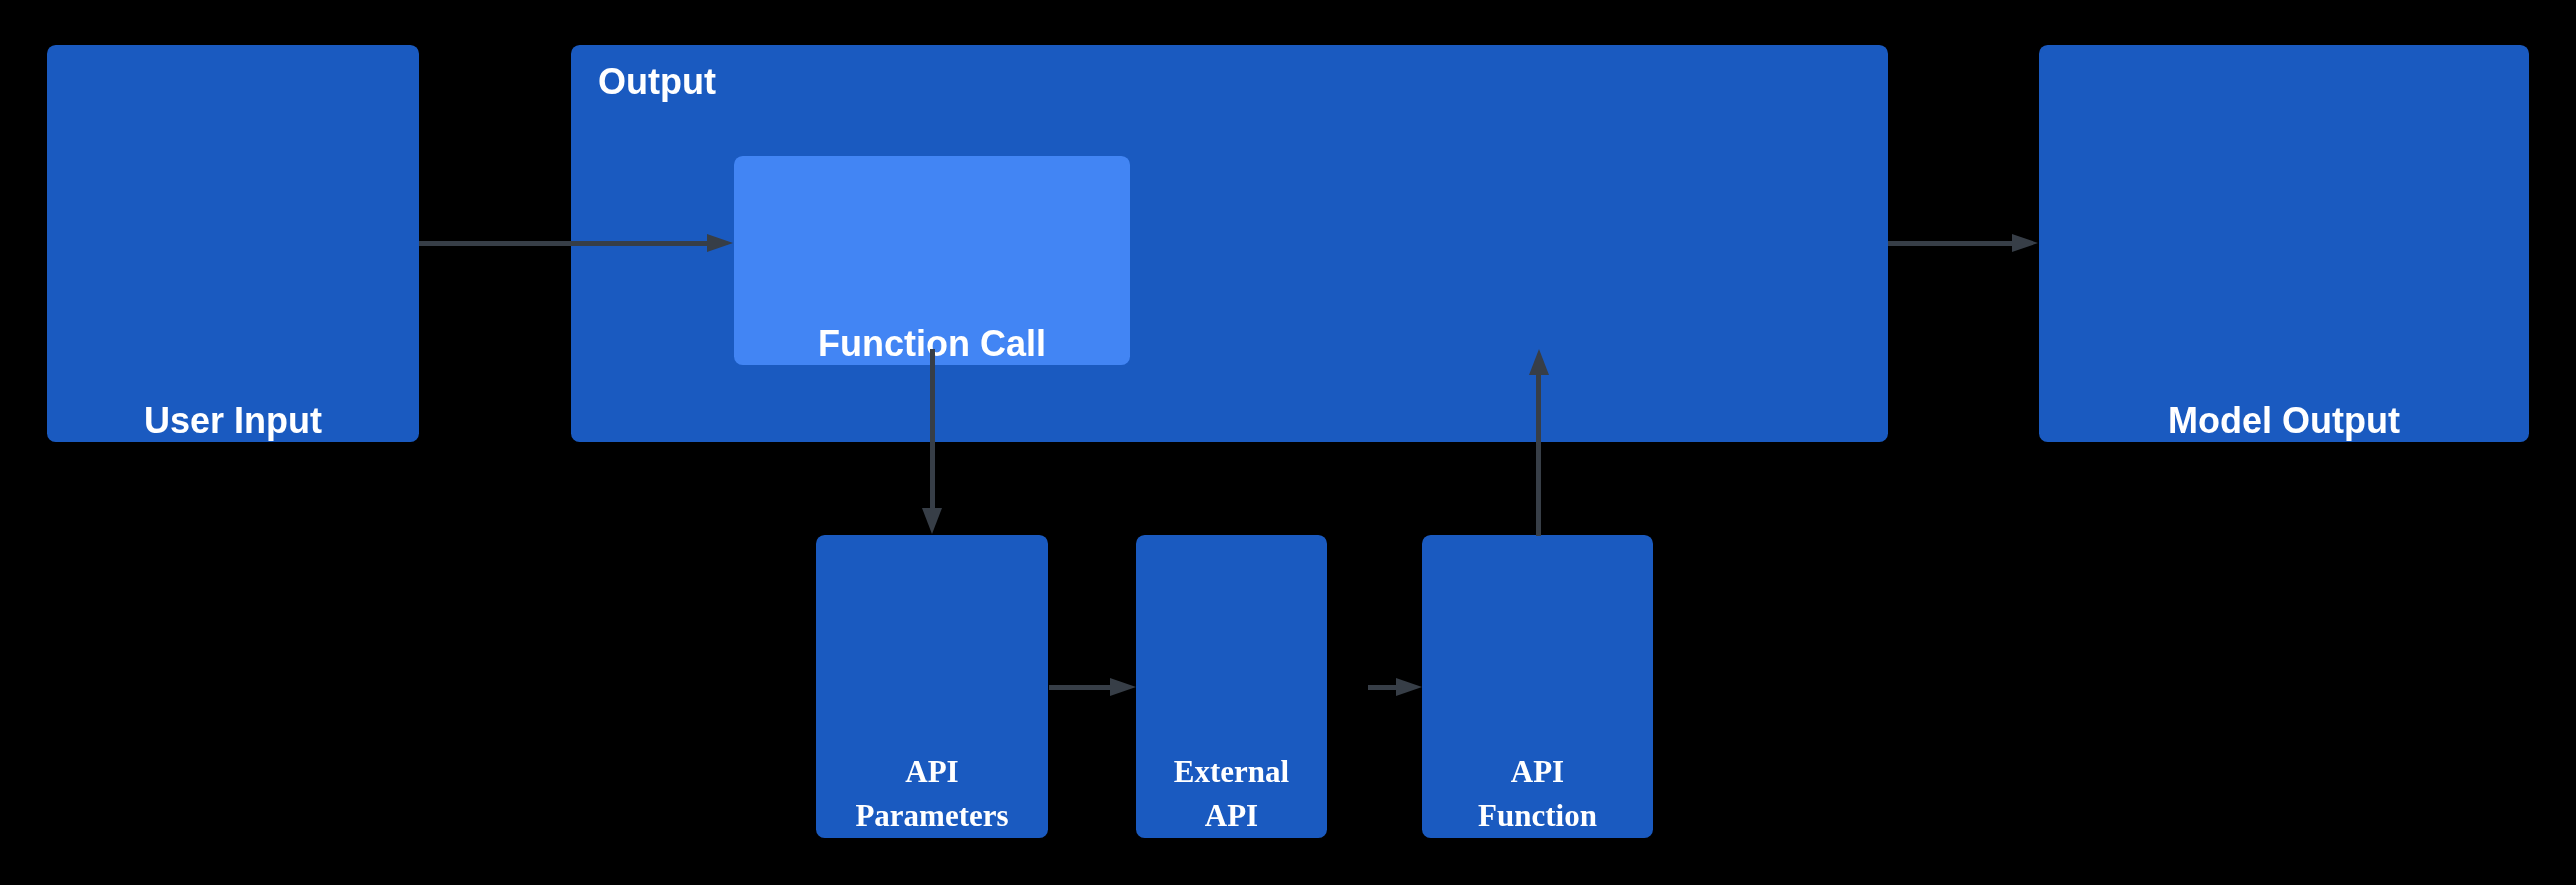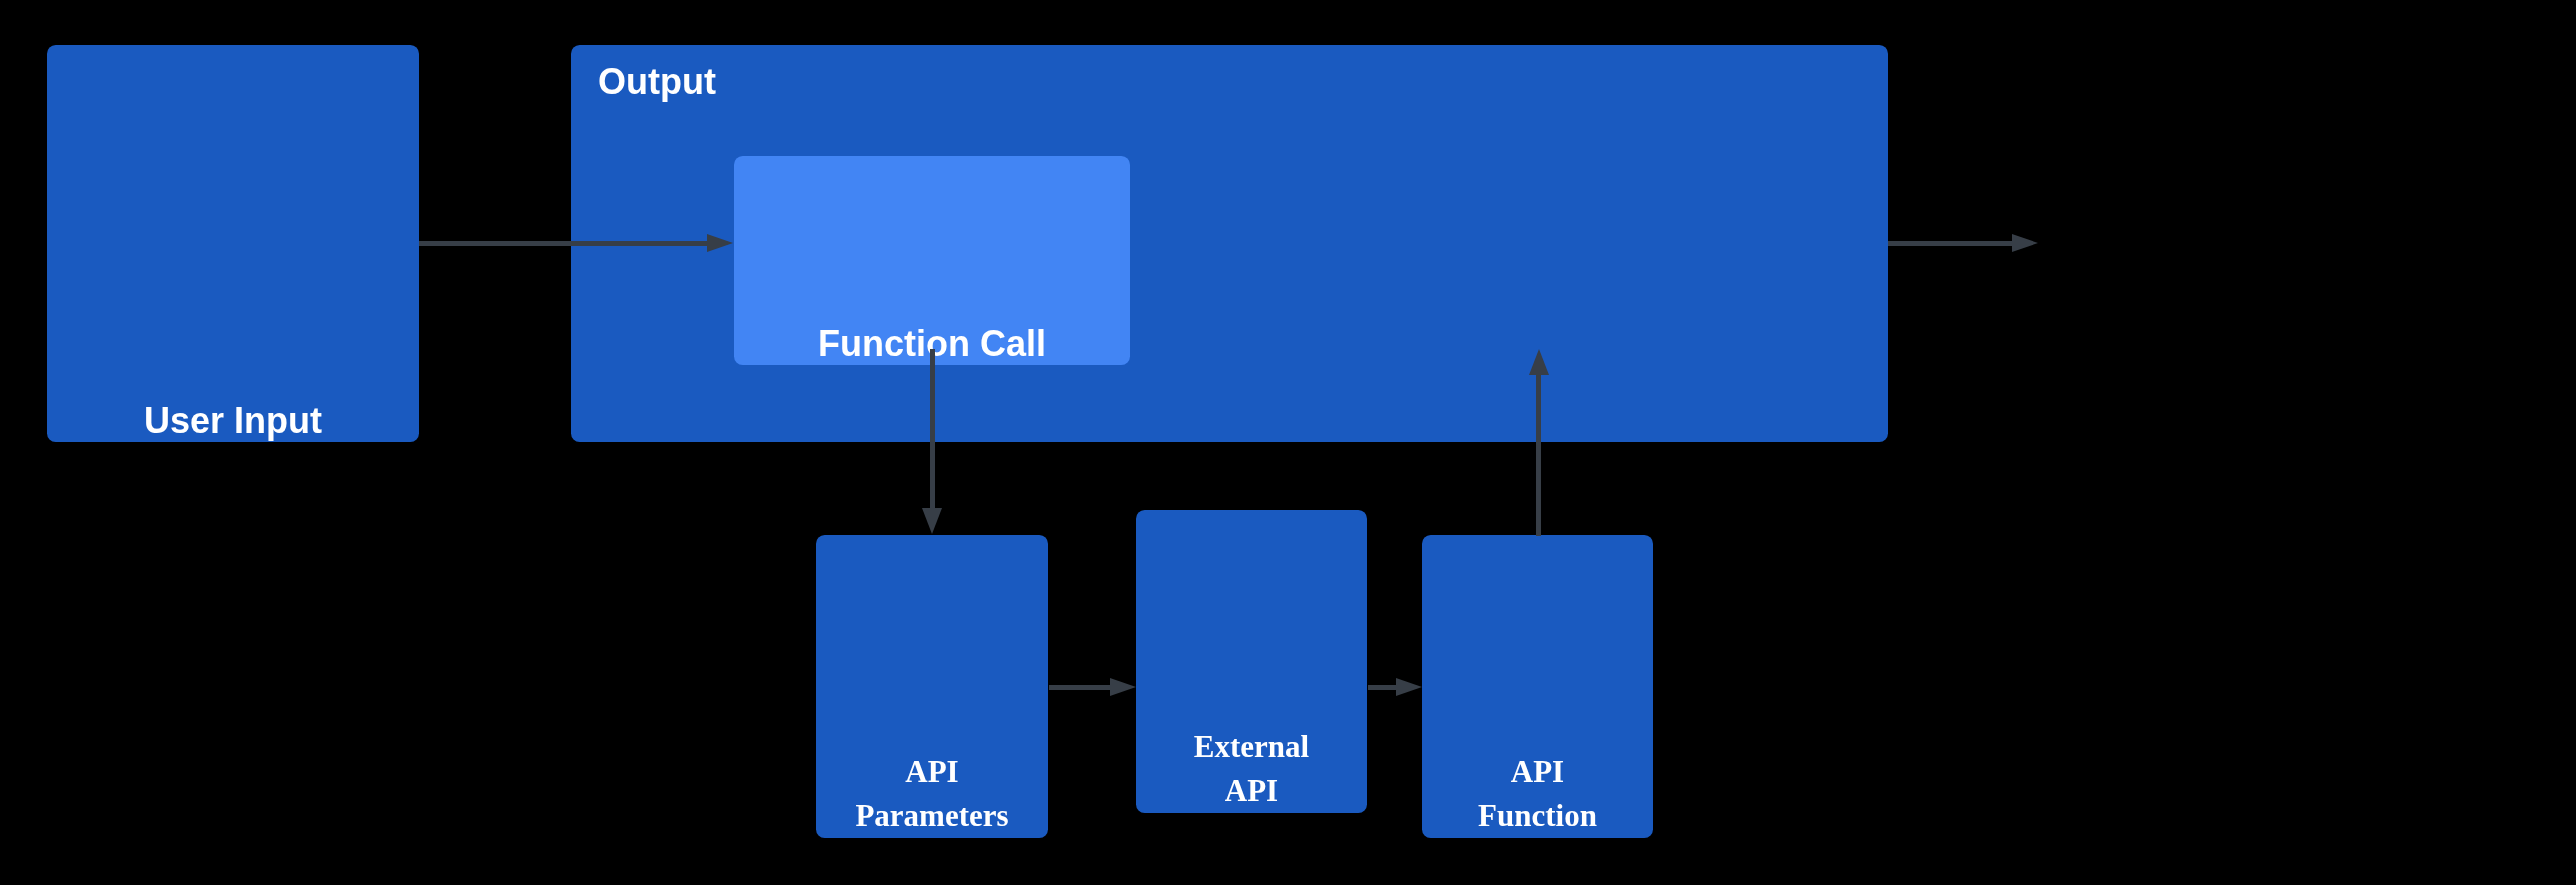--- a/index.html
+++ b/index.html
@@ -30,21 +30,21 @@
   }
   #gemini-label{
     position:absolute;left:27px;top:18.6px;
     color:var(--text,#fff);font-size:36px;line-height:1;
   }
   #user-input{left:47px;top:45px;width:372px;height:397px;}
   #function-call{left:734px;top:156px;width:396px;height:209px;}
   #function-response{left:1341px;top:139px;width:395px;height:209px;}
   #model-output{left:2039px;top:45px;width:490px;height:397px;}
   #api-parameters{left:816px;top:535px;width:232px;height:303px;}
-  #external-api{left:1136px;top:510px;width:231px;height:303px;}
+  #external-api{left:1136px;top:535px;width:191px;height:303px;}
   #api-response{left:1422px;top:535px;width:231px;height:303px;}
 
   .hline{position:absolute;height:5px;background:var(--arrow,#373e47);}
   .vline{position:absolute;width:5px;background:var(--arrow,#373e47);}
   .head{position:absolute;width:0;height:0;}
   .head-right{border-top:9.3px solid transparent;border-bottom:9.3px solid transparent;border-left:26px solid var(--arrow,#373e47);}
   .head-down{border-left:10px solid transparent;border-right:10px solid transparent;border-top:26px solid var(--arrow,#373e47);}
   .head-up{border-left:10px solid transparent;border-right:10px solid transparent;border-bottom:26px solid var(--arrow,#373e47);}
 
   
@@ -77,20 +77,23 @@
 
   <div id="gemini">
     <div id="gemini-label">Output</div>
   </div>
 
   <div class="node inner-node" id="function-call">
     <div class="label">Function Call</div>
   </div>
 
 
+  <div class="node" id="model-output">
+    <div class="label">Model Output</div>
+  </div>
 
   <div class="node small" id="api-parameters">
     <div class="label">
       <div>API</div>
       <div>Parameters</div>
     </div>
   </div>
 
   <div class="node small" id="external-api">
     <div class="label">

